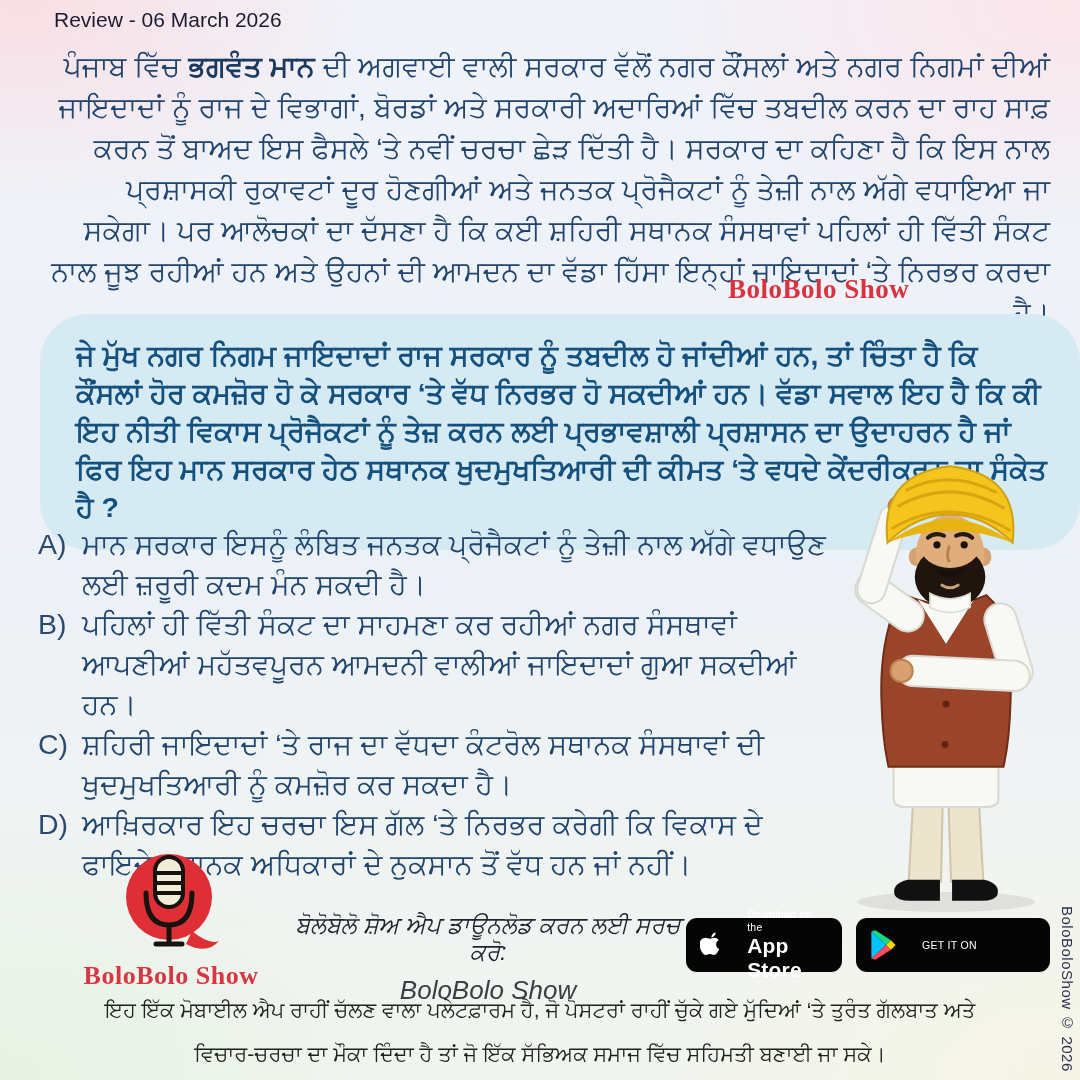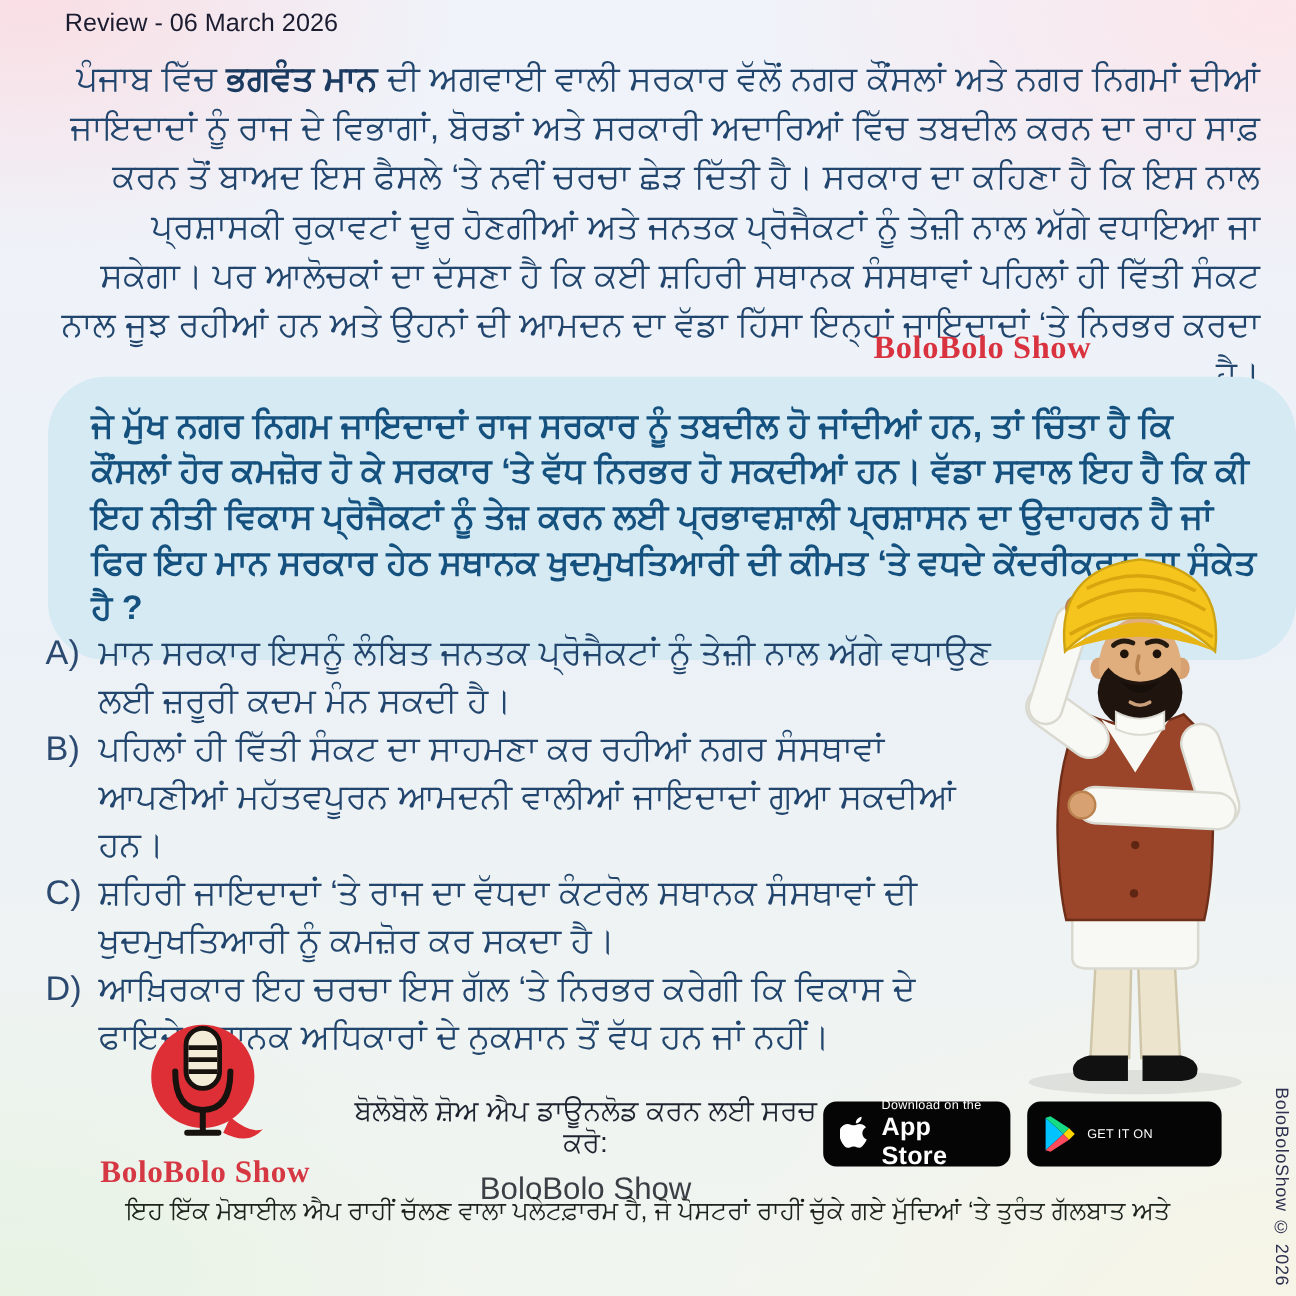--- a/index.html
+++ b/index.html
@@ -22,28 +22,28 @@
         border-radius:48px;padding:22px 30px 24px 36px;z-index:1;}
   .qbox .qtext{font-size:28.5px;line-height:38px;font-weight:700;color:#15517f;}
   .opts{position:absolute;left:38px;top:524px;width:800px;z-index:1;}
   .opt{display:flex;font-size:28.5px;line-height:40px;color:#21456c;font-weight:500;}
   .opt .lbl{flex:0 0 44px;color:#2c4a70;}
   .opt .txt{flex:1;}
   .char{position:absolute;left:816px;top:446px;width:256px;height:474px;z-index:2;}
   .logo{position:absolute;left:66px;top:843px;width:210px;text-align:center;z-index:1;}
   .logo .brand{font-family:"Liberation Serif",serif;font-weight:700;font-size:26px;
                color:#d63843;margin-top:-4px;letter-spacing:.5px;}
-  .dl{position:absolute;left:292px;top:912px;width:392px;text-align:center;}
+  .dl{position:absolute;left:292px;top:912px;width:392px;text-align:center;font-style:italic;}
   .dl .l1{font-size:23.5px;color:#1d2430;font-weight:500;}
   .dl .l2{font-size:26px;color:#3a3f46;margin-top:9px;}
   .badge{position:absolute;top:918px;height:54px;background:#050505;border-radius:11px;
-         display:flex;align-items:center;gap:9px;padding:0 14px;box-sizing:border-box;
+         display:flex;align-items:center;gap:25px;padding:0 14px;box-sizing:border-box;
          color:#fff;cursor:pointer;}
   .badge.apple{left:686px;width:156px;}
-  .badge.gplay{left:856px;width:162px;}
+  .badge.gplay{left:856px;width:194px;}
   .badge .col{display:flex;flex-direction:column;justify-content:center;}
   .badge .tag{font-size:10.5px;letter-spacing:.3px;line-height:13px;}
   .badge .store{font-size:21px;font-weight:600;line-height:24px;letter-spacing:.2px;}
   .footer{position:absolute;left:0;top:988px;width:1080px;text-align:center;
           font-size:21px;color:#1c231c;font-weight:500;line-height:44px;}
   .copyr{position:absolute;right:4px;top:906px;writing-mode:vertical-rl;
          font-size:15px;color:#2e3150;letter-spacing:.5px;}
   .discl{position:absolute;right:28px;top:1056px;font-size:15.5px;color:#b43a2f;}
 </style>
 </head>
@@ -173,17 +173,18 @@
       <path d="M2,42 L24,22 L31,29 L8,44 Z" fill="#ff4b5c"></path>
       <path d="M24,22 L31,15 L38,22 L31,29 Z" fill="#ffd500"></path>
     </svg>
     <div class="col">
       <span class="tag">GET IT ON</span>
     </div>
   </div>
 
   <div class="footer">
     <div>ਇਹ ਇੱਕ ਮੋਬਾਈਲ ਐਪ ਰਾਹੀਂ ਚੱਲਣ ਵਾਲਾ ਪਲੇਟਫ਼ਾਰਮ ਹੈ, ਜੋ ਪੋਸਟਰਾਂ ਰਾਹੀਂ ਚੁੱਕੇ ਗਏ ਮੁੱਦਿਆਂ ‘ਤੇ ਤੁਰੰਤ ਗੱਲਬਾਤ ਅਤੇ</div>
+    <div>ਵਿਚਾਰ-ਚਰਚਾ ਦਾ ਮੌਕਾ ਦਿੰਦਾ ਹੈ ਤਾਂ ਜੋ ਇੱਕ ਸੱਭਿਅਕ ਸਮਾਜ ਵਿੱਚ ਸਹਿਮਤੀ ਬਣਾਈ ਜਾ ਸਕੇ।</div>
   </div>
 
   <div class="copyr">BoloBoloShow © 2026</div>
 
 </div>
 
 </body></html>

